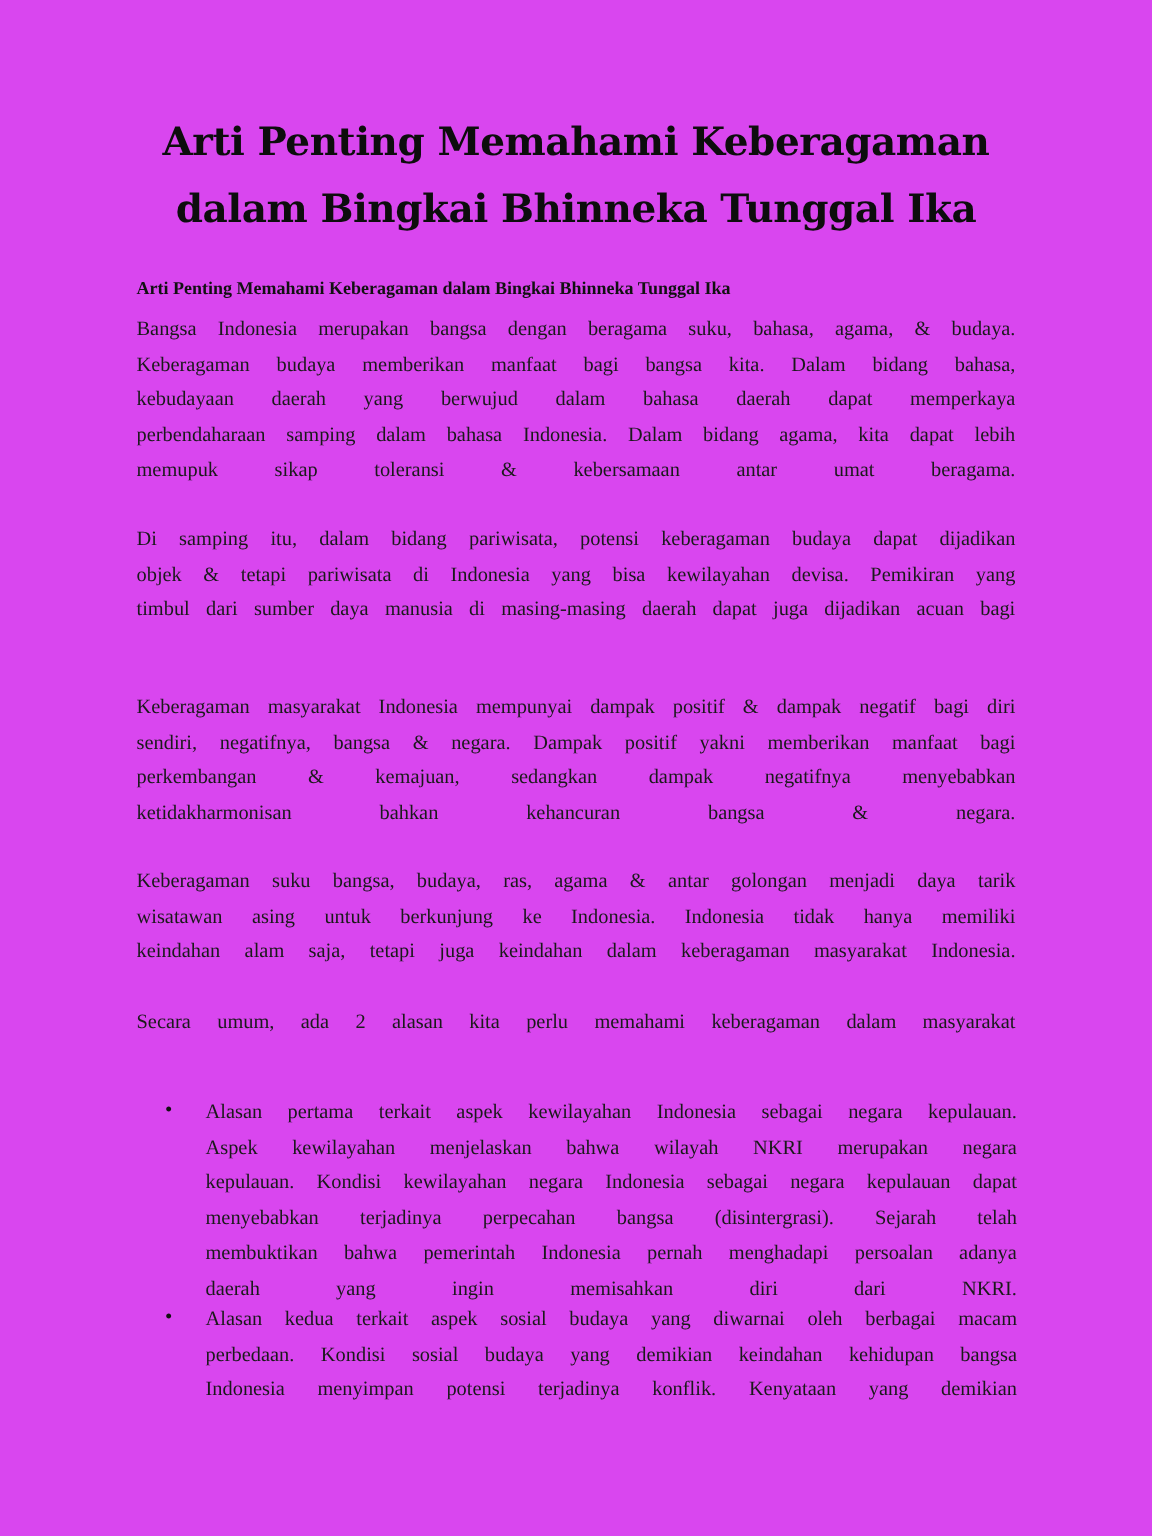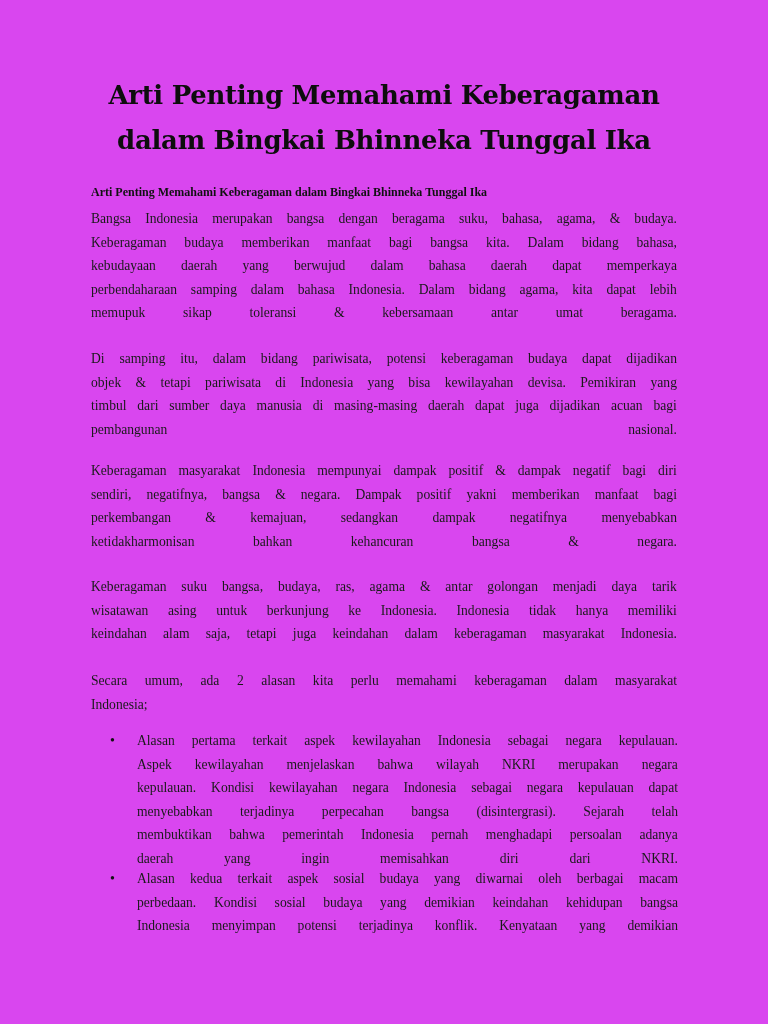--- a/index.html
+++ b/index.html
@@ -123,24 +123,20 @@
         <span>manusia</span>
         <span>di</span>
         <span>masing-masing</span>
         <span>daerah</span>
         <span>dapat</span>
         <span>juga</span>
         <span>dijadikan</span>
         <span>acuan</span>
         <span>bagi</span>
       </div>
-      <div class="jline last">
-        <span>pembangunan</span>
-        <span>nasional.</span>
-      </div>
     </div>
   <div class="para" style="top:459px">
       <div class="jline">
         <span>Keberagaman</span>
         <span>masyarakat</span>
         <span>Indonesia</span>
         <span>mempunyai</span>
         <span>dampak</span>
         <span>positif</span>
         <span>&amp;</span>
@@ -226,23 +222,20 @@
         <span>umum,</span>
         <span>ada</span>
         <span>2</span>
         <span>alasan</span>
         <span>kita</span>
         <span>perlu</span>
         <span>memahami</span>
         <span>keberagaman</span>
         <span>dalam</span>
         <span>masyarakat</span>
-      </div>
-      <div class="jline last">
-        <span>Indonesia;</span>
       </div>
     </div>
 
   <div class="bullet-item" style="top:729px">
     <span class="bullet-dot">•</span>
     <div class="bullet-text">
         <div class="jline">
           <span>Alasan</span>
           <span>pertama</span>
           <span>terkait</span>

